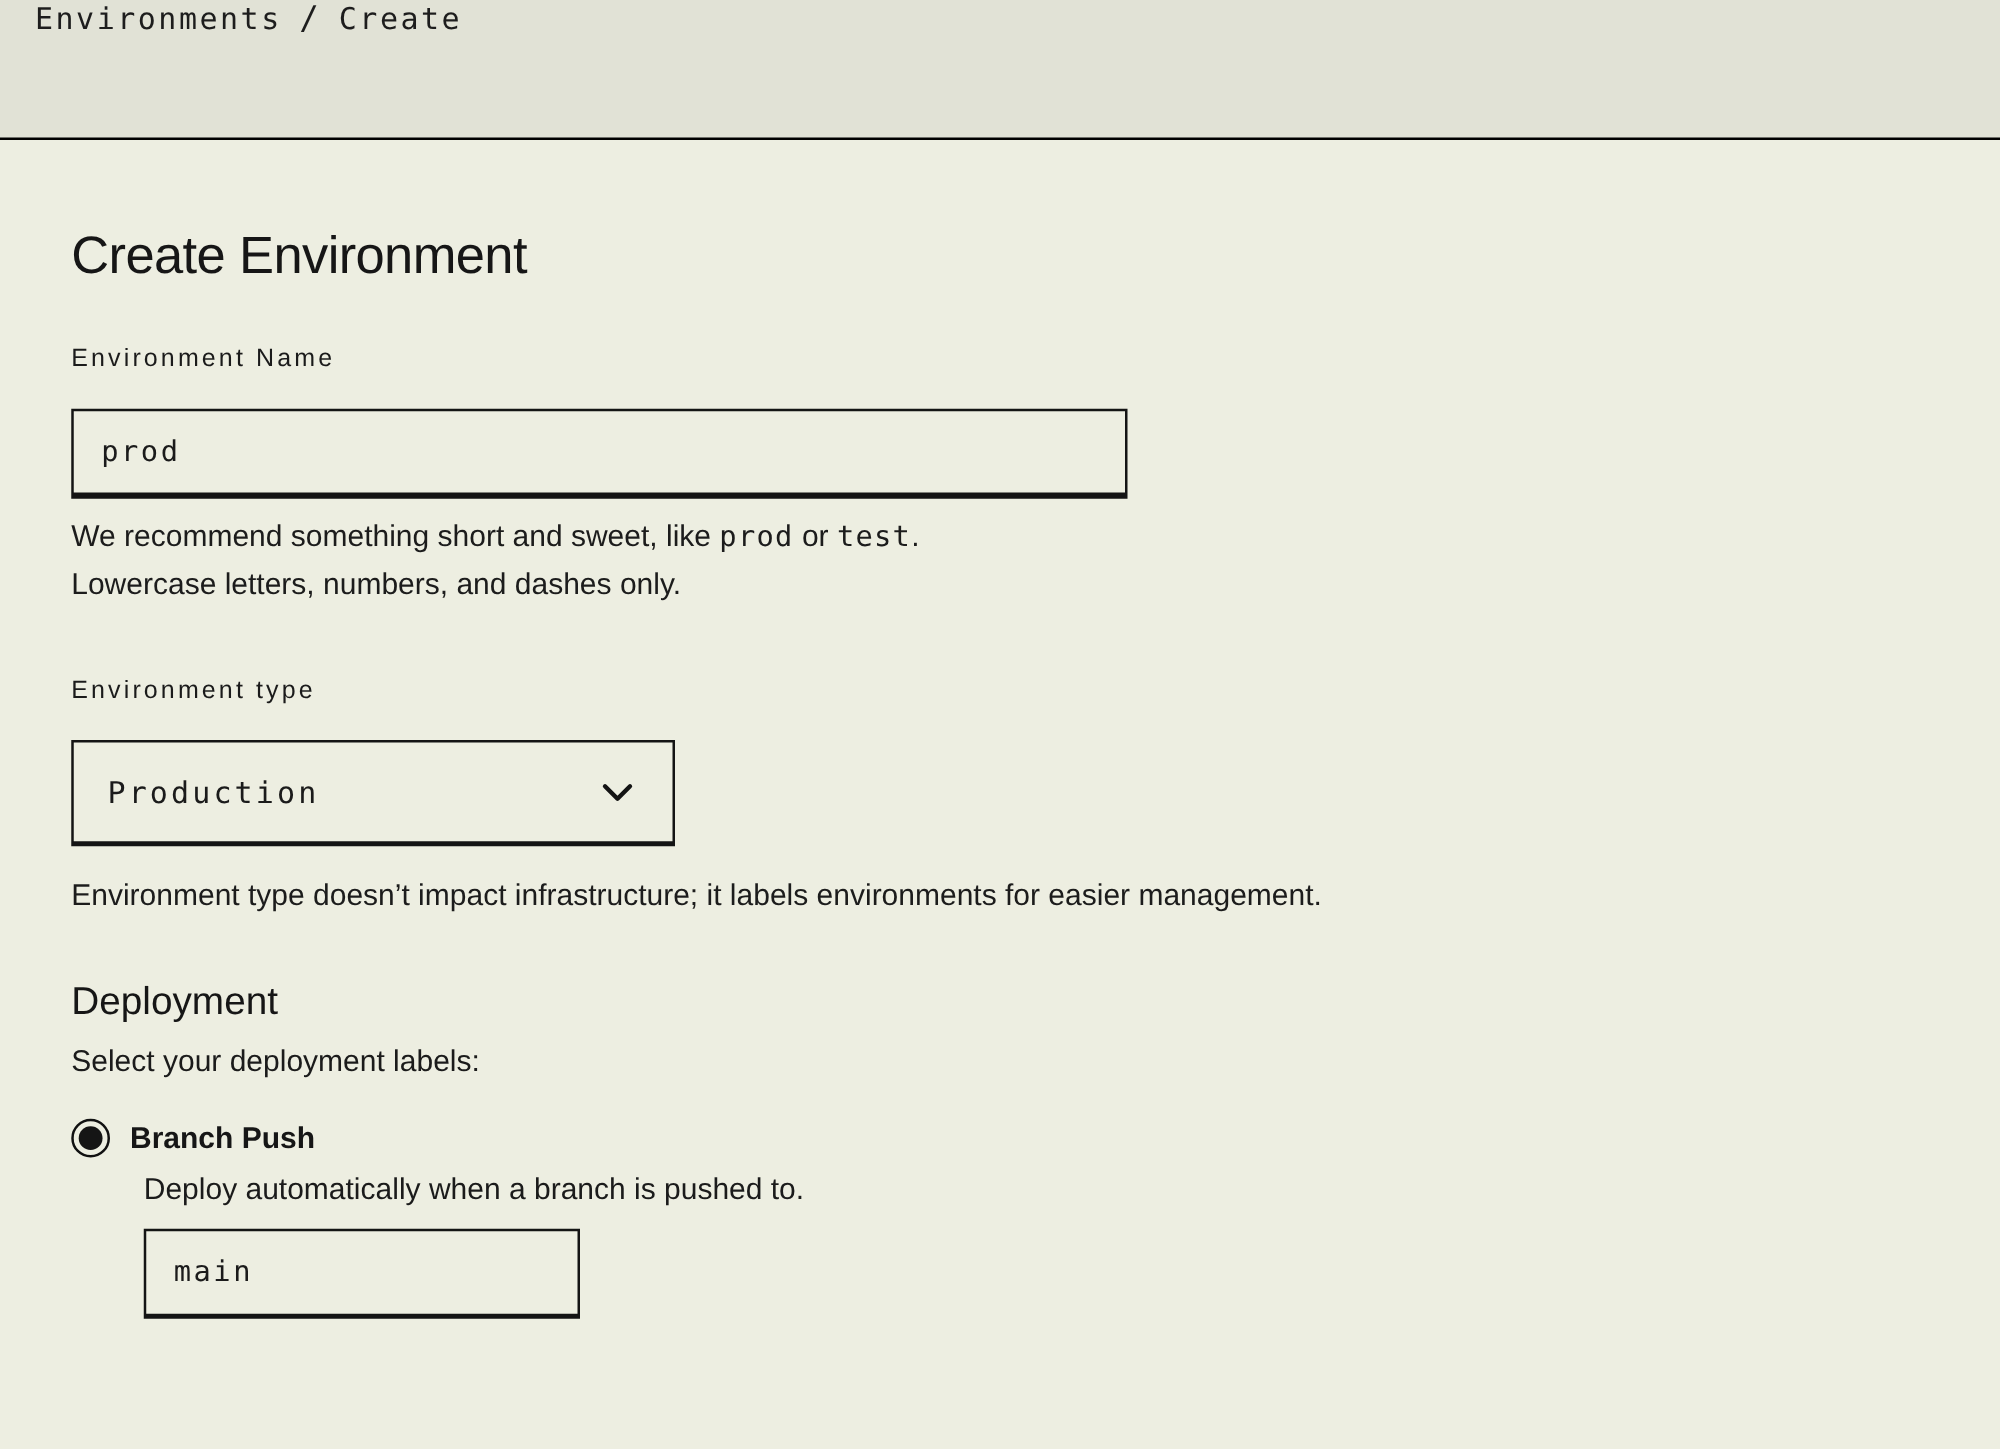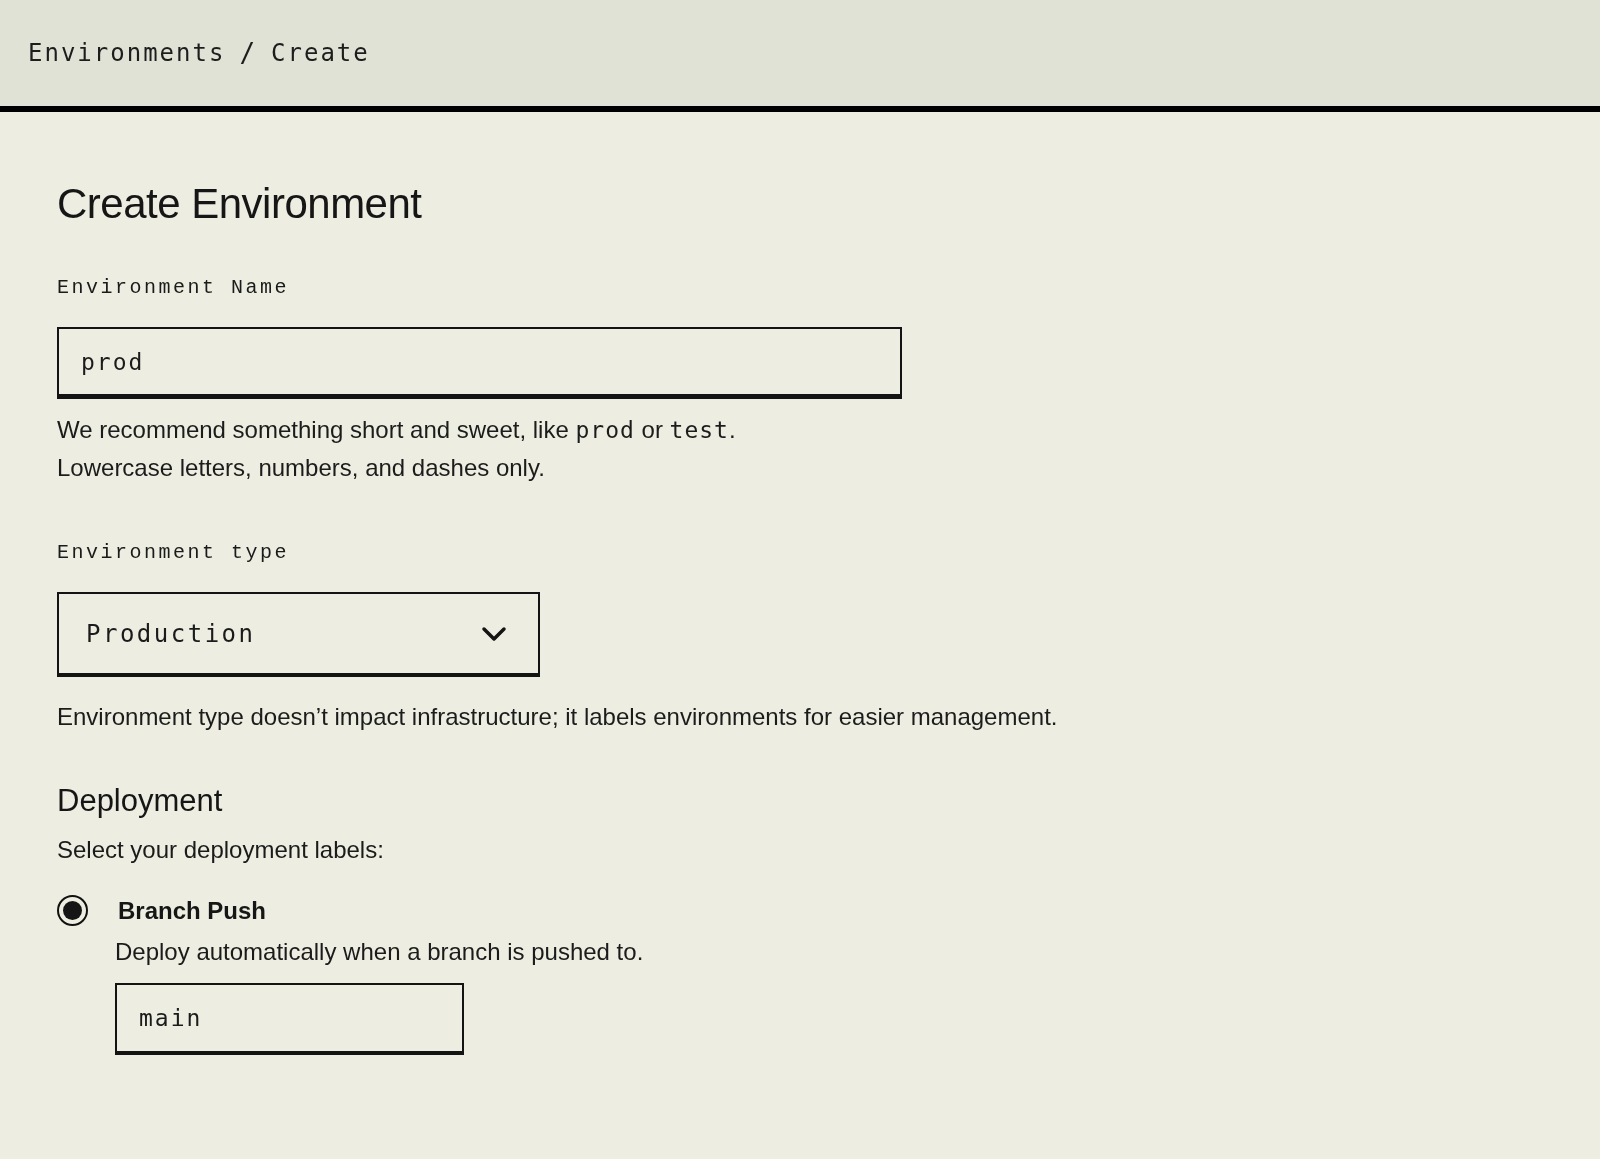--- a/index.html
+++ b/index.html
@@ -7,23 +7,23 @@
   body {
     background: #edeee1;
     color: #1b1b1b;
     font-family: "Liberation Sans", sans-serif;
   }
 
   
   .topbar {
     height: 112px;
     background: #e1e2d6;
-    border-bottom: 6px solid #000000;
-    display: flex;
-    align-items: center;
+    border-bottom: 2px solid #000000;
+    display: flex;
+    align-items: flex-start;
     padding-left: 28px;
   }
   .breadcrumb {
     font-family: "DejaVu Sans Mono", "Liberation Mono", monospace;
     font-size: 24px;
     letter-spacing: 2px;
     color: #1d1d1d;
     display: flex;
     align-items: center;
   }
@@ -35,21 +35,21 @@
 
   h1.page-title {
     font-size: 42px;
     font-weight: 500;
     letter-spacing: -0.5px;
     color: #161616;
   }
 
   .field-label {
     display: block;
-    font-family: Liberation Mono, monospace;
+    font-family: Liberation Sans, sans-serif;
     font-size: 20px;
     letter-spacing: 2.5px;
     color: #1b1b1b;
   }
   .lbl-env-name { margin-top: 48px; }
 
   .text-input {
     display: block;
     background: transparent;
     border: 2px solid #141414;
@@ -130,21 +130,21 @@
     justify-content: center;
     flex: 0 0 auto;
   }
   .radio-inner {
     width: 19px;
     height: 19px;
     border-radius: 50%;
     background: #151515;
   }
   .radio-label {
-    margin-left: 30px;
+    margin-left: 16px;
     font-size: 24px;
     font-weight: bold;
     color: #161616;
   }
   .option-body { margin-left: 58px; }
   .option-desc {
     font-size: 24px;
     line-height: 34px;
     margin-top: 9px;
   }

